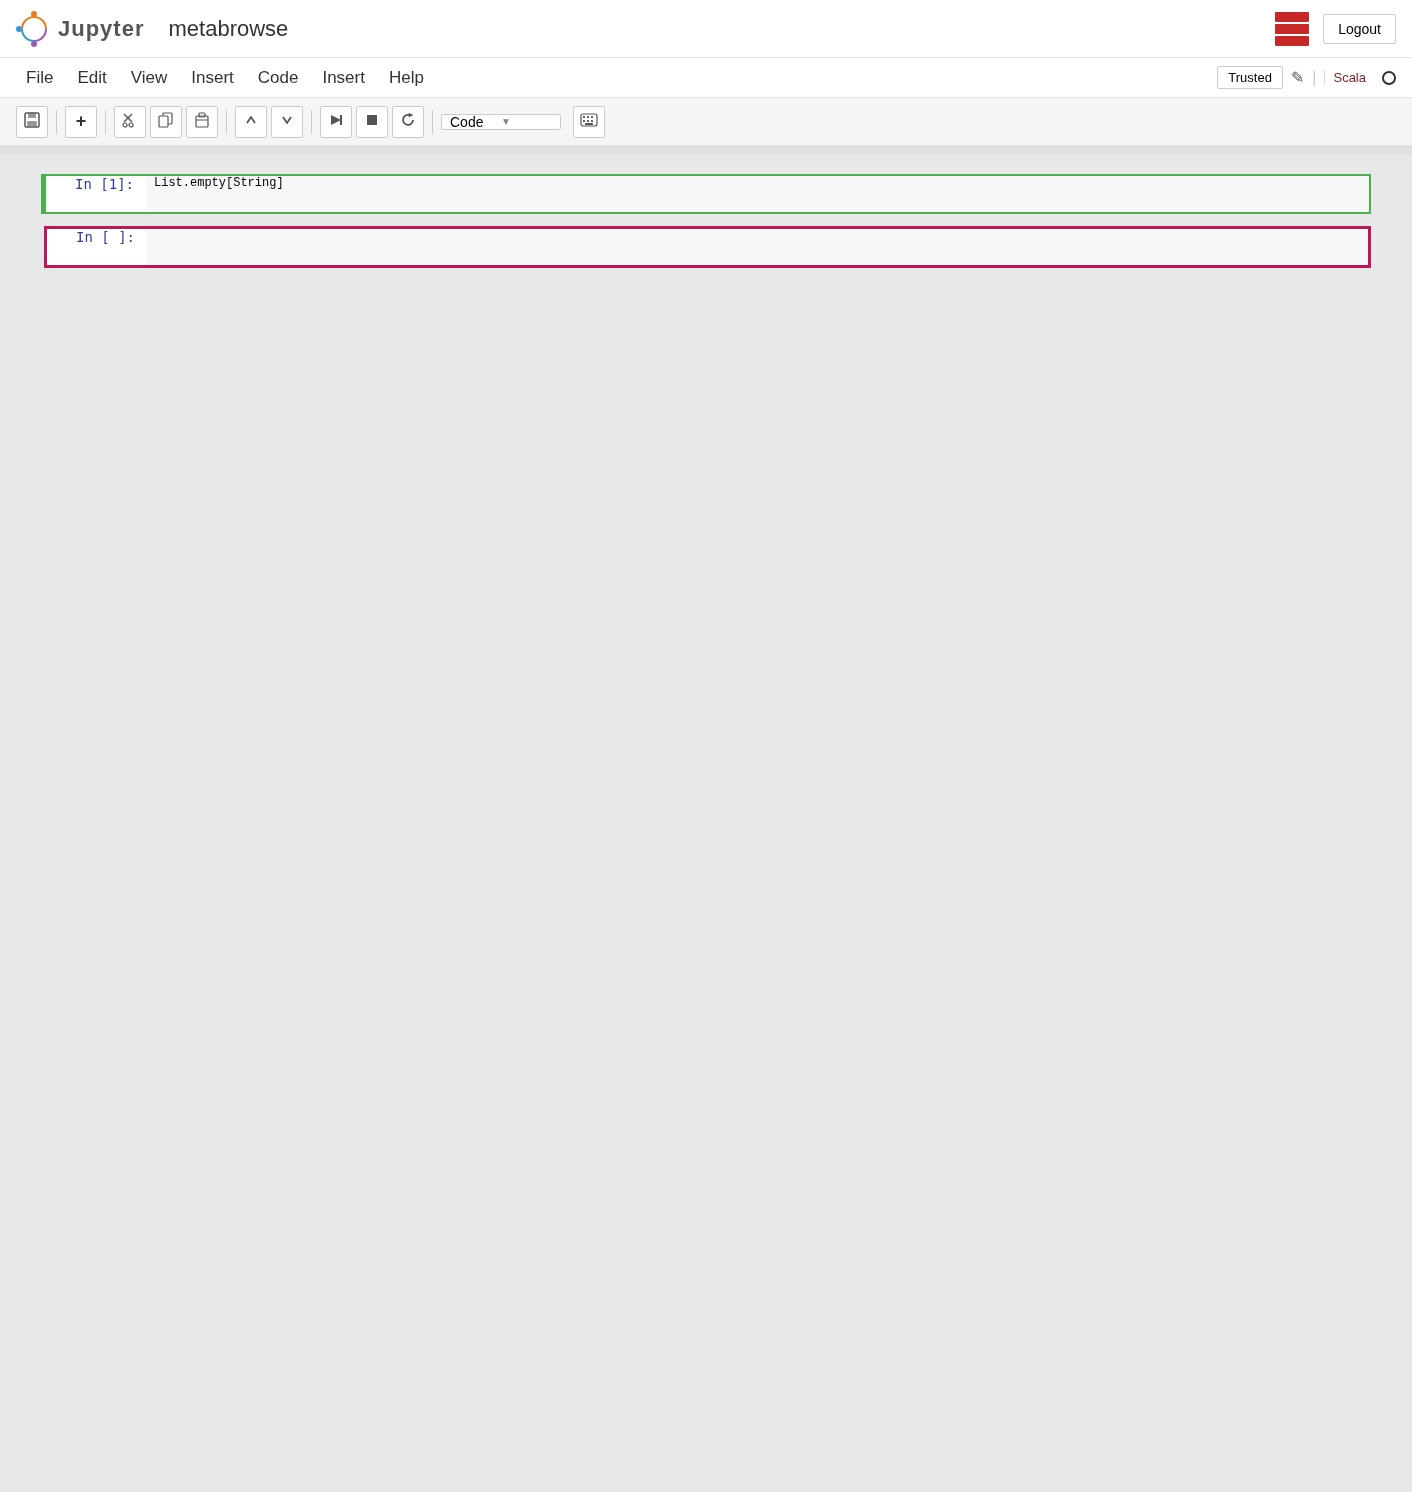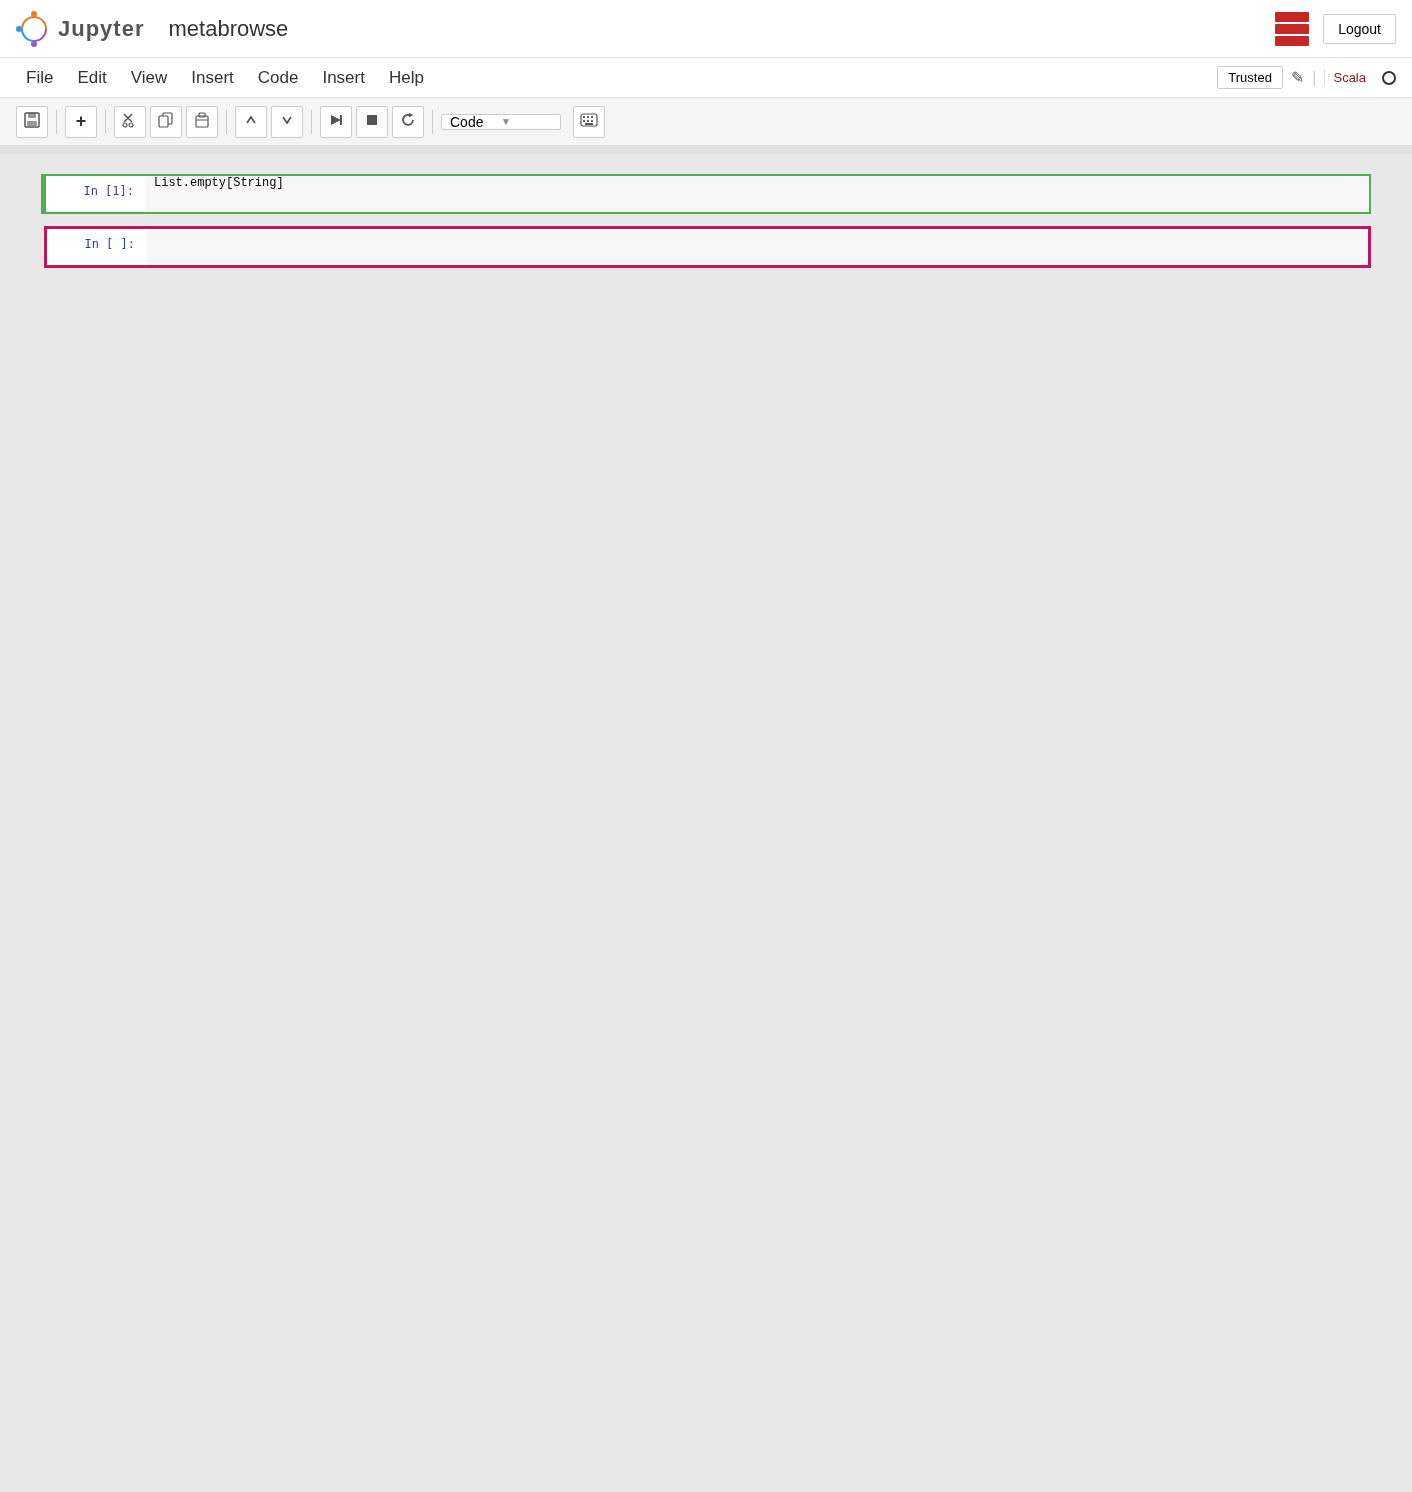--- a/index.html
+++ b/index.html
@@ -201,23 +201,23 @@
     .cell.active-cell .cell-wrapper {
       border: 2px solid #4caf50;
     }
 
     .cell-input-row {
       display: flex;
       align-items: stretch;
     }
     .cell-prompt {
       min-width: 100px;
-      padding: 8px 12px;
+      padding: 0 12px;
       font-family: monospace;
-      font-size: 12px;
+      font-size: 14px;
       color: #303F9F;
       text-align: right;
       background: transparent;
       flex-shrink: 0;
     }
     .cell-prompt.output-prompt {
       color: #D32F2F;
     }
     .cell-input {
       flex: 1;

